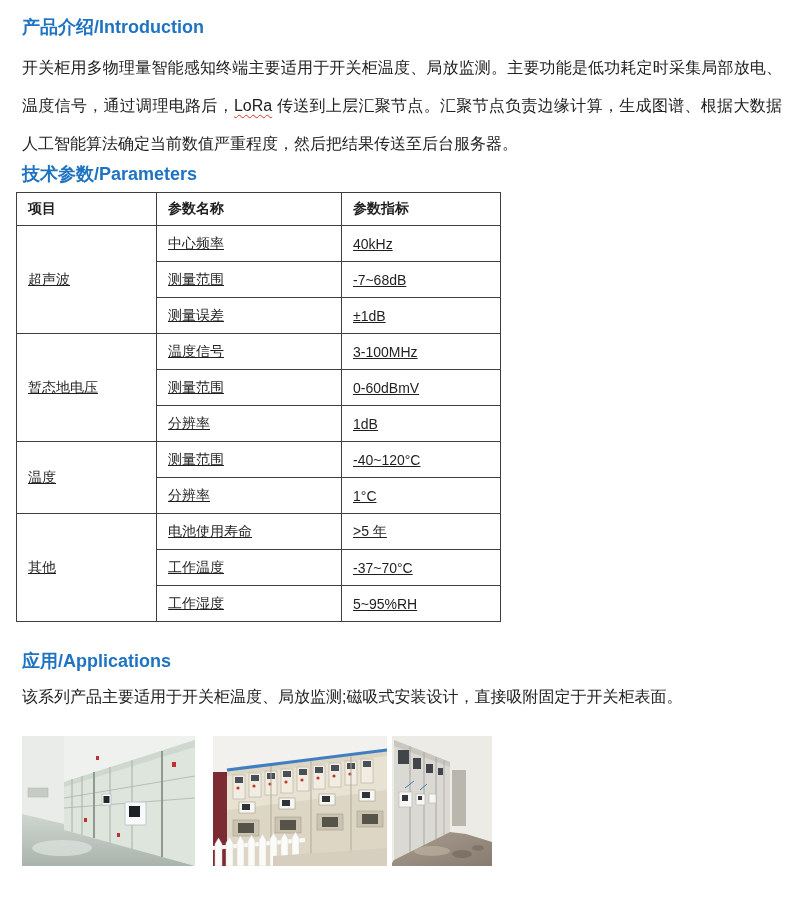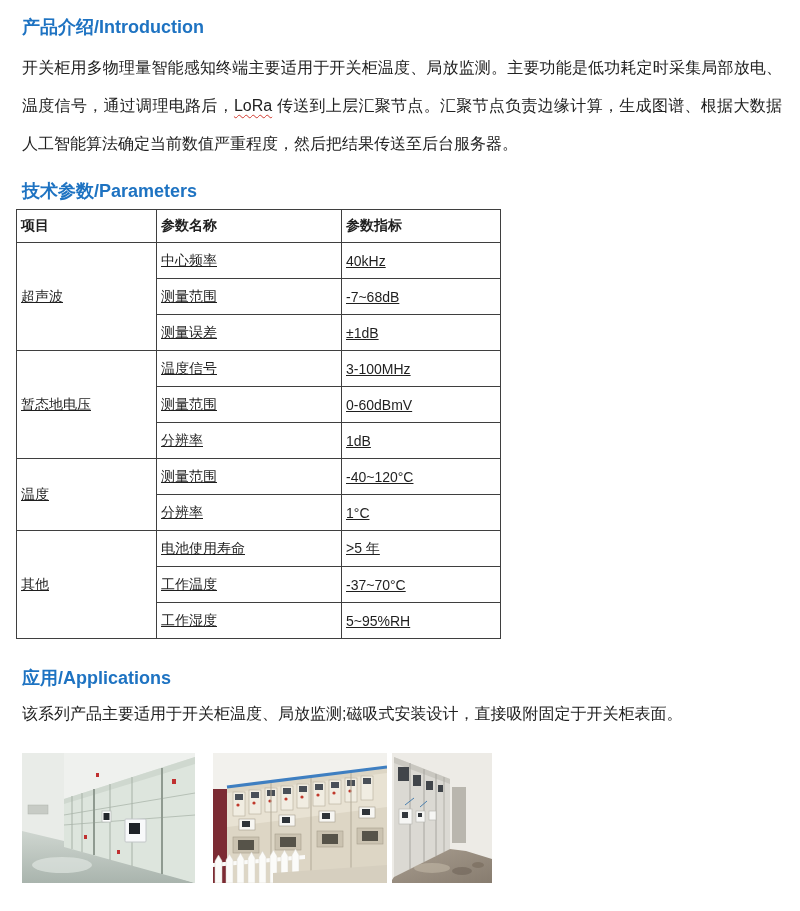--- a/index.html
+++ b/index.html
@@ -14,26 +14,26 @@
   }
   #intro-para {
     width:760px; margin:11px 0 0 0; font-size:16px; line-height:38px;
     text-align:justify; color:#212121;
   }
   .spell-wavy {
     text-decoration-line:underline; text-decoration-style:wavy;
     text-decoration-color:#d03a2f; text-decoration-thickness:1px;
     text-underline-offset:3px;
   }
-  #params-heading { margin-top:17px; }
+  #params-heading { }
   table.params {
     border-collapse:collapse; table-layout:fixed; margin:7px 0 0 -6px;
   }
   table.params th, table.params td {
-    border:1px solid #3f3f3f; padding:0 4px; font-size:14px;
+    border:1px solid #3f3f3f; padding:0 11px; font-size:14px;
     text-align:left; vertical-align:middle; color:#1f1f1f;
     white-space:nowrap; overflow:hidden;
   }
   table.params th { height:32px; font-weight:bold; }
   table.params td { height:35px; font-weight:normal;text-decoration:underline; }
   #apps-heading { margin-top:28px; }
   #apps-para { margin:13px 0 0 0; font-size:16px; line-height:24px; color:#212121; }
   .photos { display:flex; align-items:flex-start; margin-top:27px; }
   .photos figure { margin:0; }
   .photos figure + figure.ph2 { margin-left:18px; }

